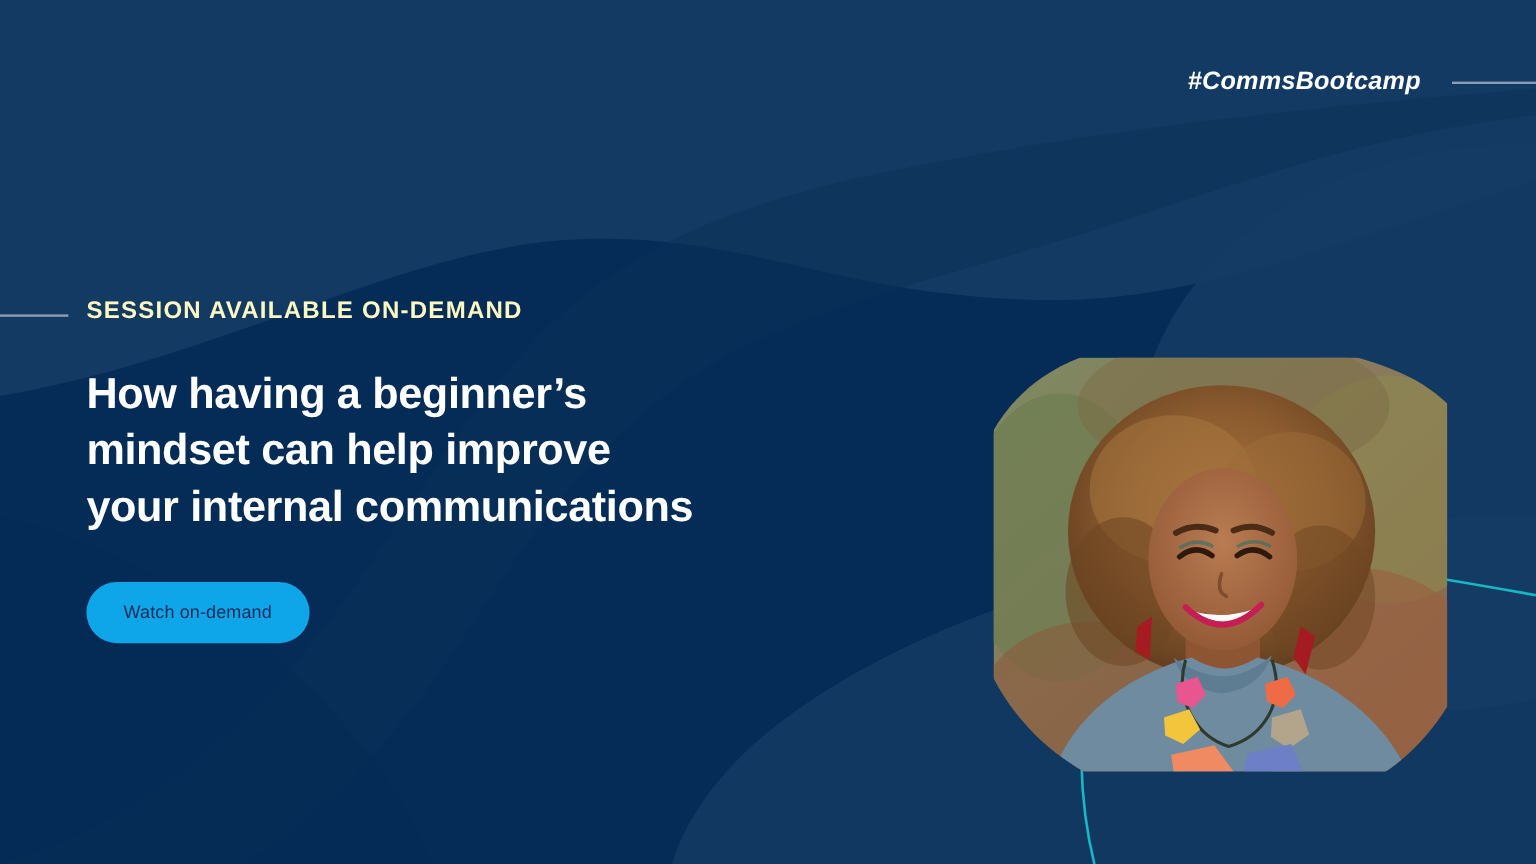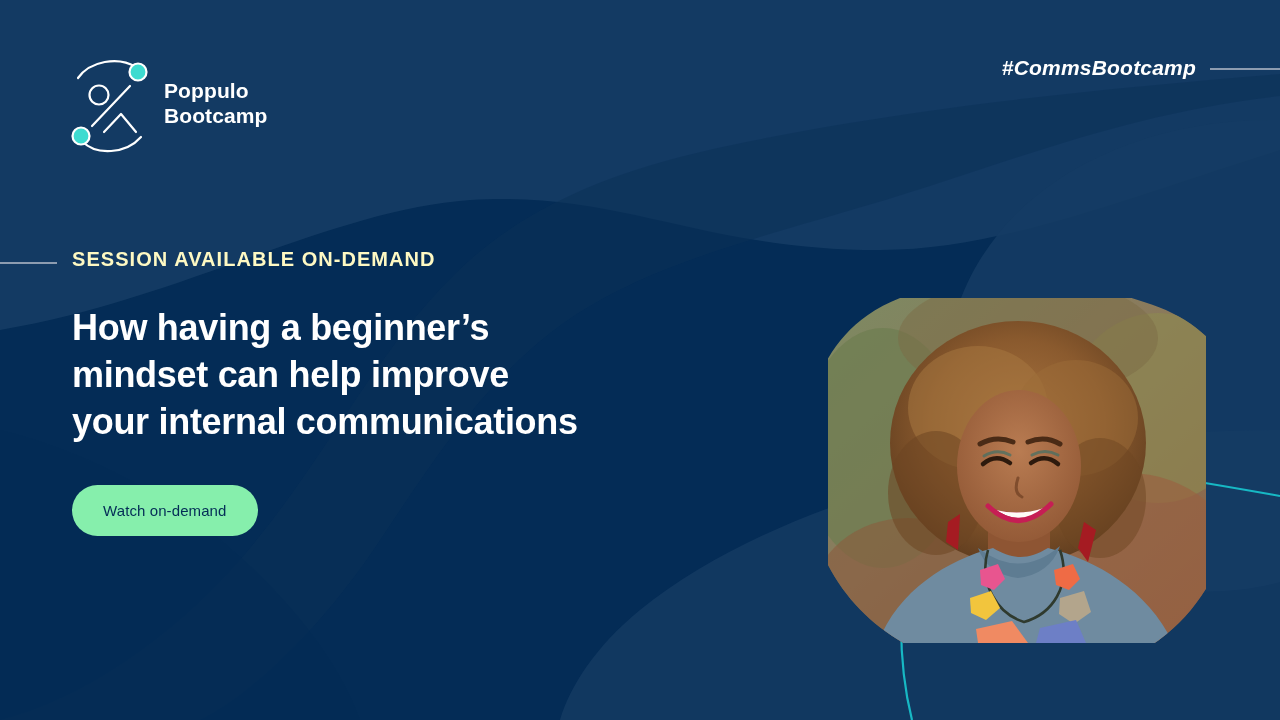--- a/index.html
+++ b/index.html
@@ -21,21 +21,21 @@
   .bg-layer {
     position:absolute; inset:0;
     width:1280px; height:720px;
   }
 
   
   .hashtag-wrap {
     position:absolute;
     top:56px; right:0;
     display:flex; align-items:center;
-    gap:0;
+    gap:12px;
     z-index:6;
   }
   .hashtag-text {
     font-size:21px;
     font-weight:bold;
     font-style:italic;
     color:#ffffff;
     letter-spacing:0.2px;
     white-space:nowrap;
   }
@@ -90,21 +90,21 @@
     color:#ffffff;
     font-size:36px;
     font-weight:bold;
     line-height:1.3;
     letter-spacing:-0.3px;
     max-width:520px;
   }
   .cta {
     display:inline-block;
     margin-top:40px;
-    background:#86efac;
+    background:#0ea5e9;
     color:#042c56;
     font-size:15px;
     font-weight:normal;
     padding:17px 31px;
     border:none;
     border-radius:40px;
     cursor:pointer;
     font-family:"Liberation Sans", sans-serif;
     letter-spacing:0.1px;
   }
@@ -216,40 +216,20 @@
                C90,452 180,500 250,566
                C310,622 345,678 360,720
                H0 Z" fill="#042c56" opacity="0.55"></path>
 
       <path d="M1120,470 C1180,478 1235,488 1280,496" fill="none" stroke="#17b8c4" stroke-width="2.2"></path>
 
       <path d="M905,560 C898,620 900,672 912,720" fill="none" stroke="#17b8c4" stroke-width="2.2"></path>
     </g>
   </svg>
 
-  <div class="logo-block">
-    <svg class="logo-mark" viewBox="0 0 92 112">
-
-      <path d="M14,30 C26,13 54,8 72,19" fill="none" stroke="#ffffff" stroke-width="2.2" stroke-linecap="round"></path>
-
-      <path d="M18,93 C32,108 62,106 77,89" fill="none" stroke="#ffffff" stroke-width="2.2" stroke-linecap="round"></path>
-
-      <circle cx="74" cy="24" r="8.5" fill="#3ddbd0" stroke="#ffffff" stroke-width="2.2"></circle>
-
-      <circle cx="17" cy="88" r="8.5" fill="#3ddbd0" stroke="#ffffff" stroke-width="2.2"></circle>
-
-      <circle cx="35" cy="47" r="9.5" fill="none" stroke="#ffffff" stroke-width="2.2"></circle>
-
-      <line x1="66" y1="38" x2="28" y2="78" stroke="#ffffff" stroke-width="2.2" stroke-linecap="round"></line>
-
-      <polyline points="40,84 57,66 72,84" fill="none" stroke="#ffffff" stroke-width="2.2" stroke-linecap="round" stroke-linejoin="round"></polyline>
-    </svg>
-    <div class="logo-word">Poppulo
-Bootcamp</div>
-  </div>
 
   <div class="hashtag-wrap">
     <span class="hashtag-text">#CommsBootcamp</span>
     <span class="hashtag-rule"></span>
   </div>
 
   <div class="eyebrow-rule"></div>
 
   <div class="content">
     <div class="eyebrow">SESSION AVAILABLE ON-DEMAND</div>

